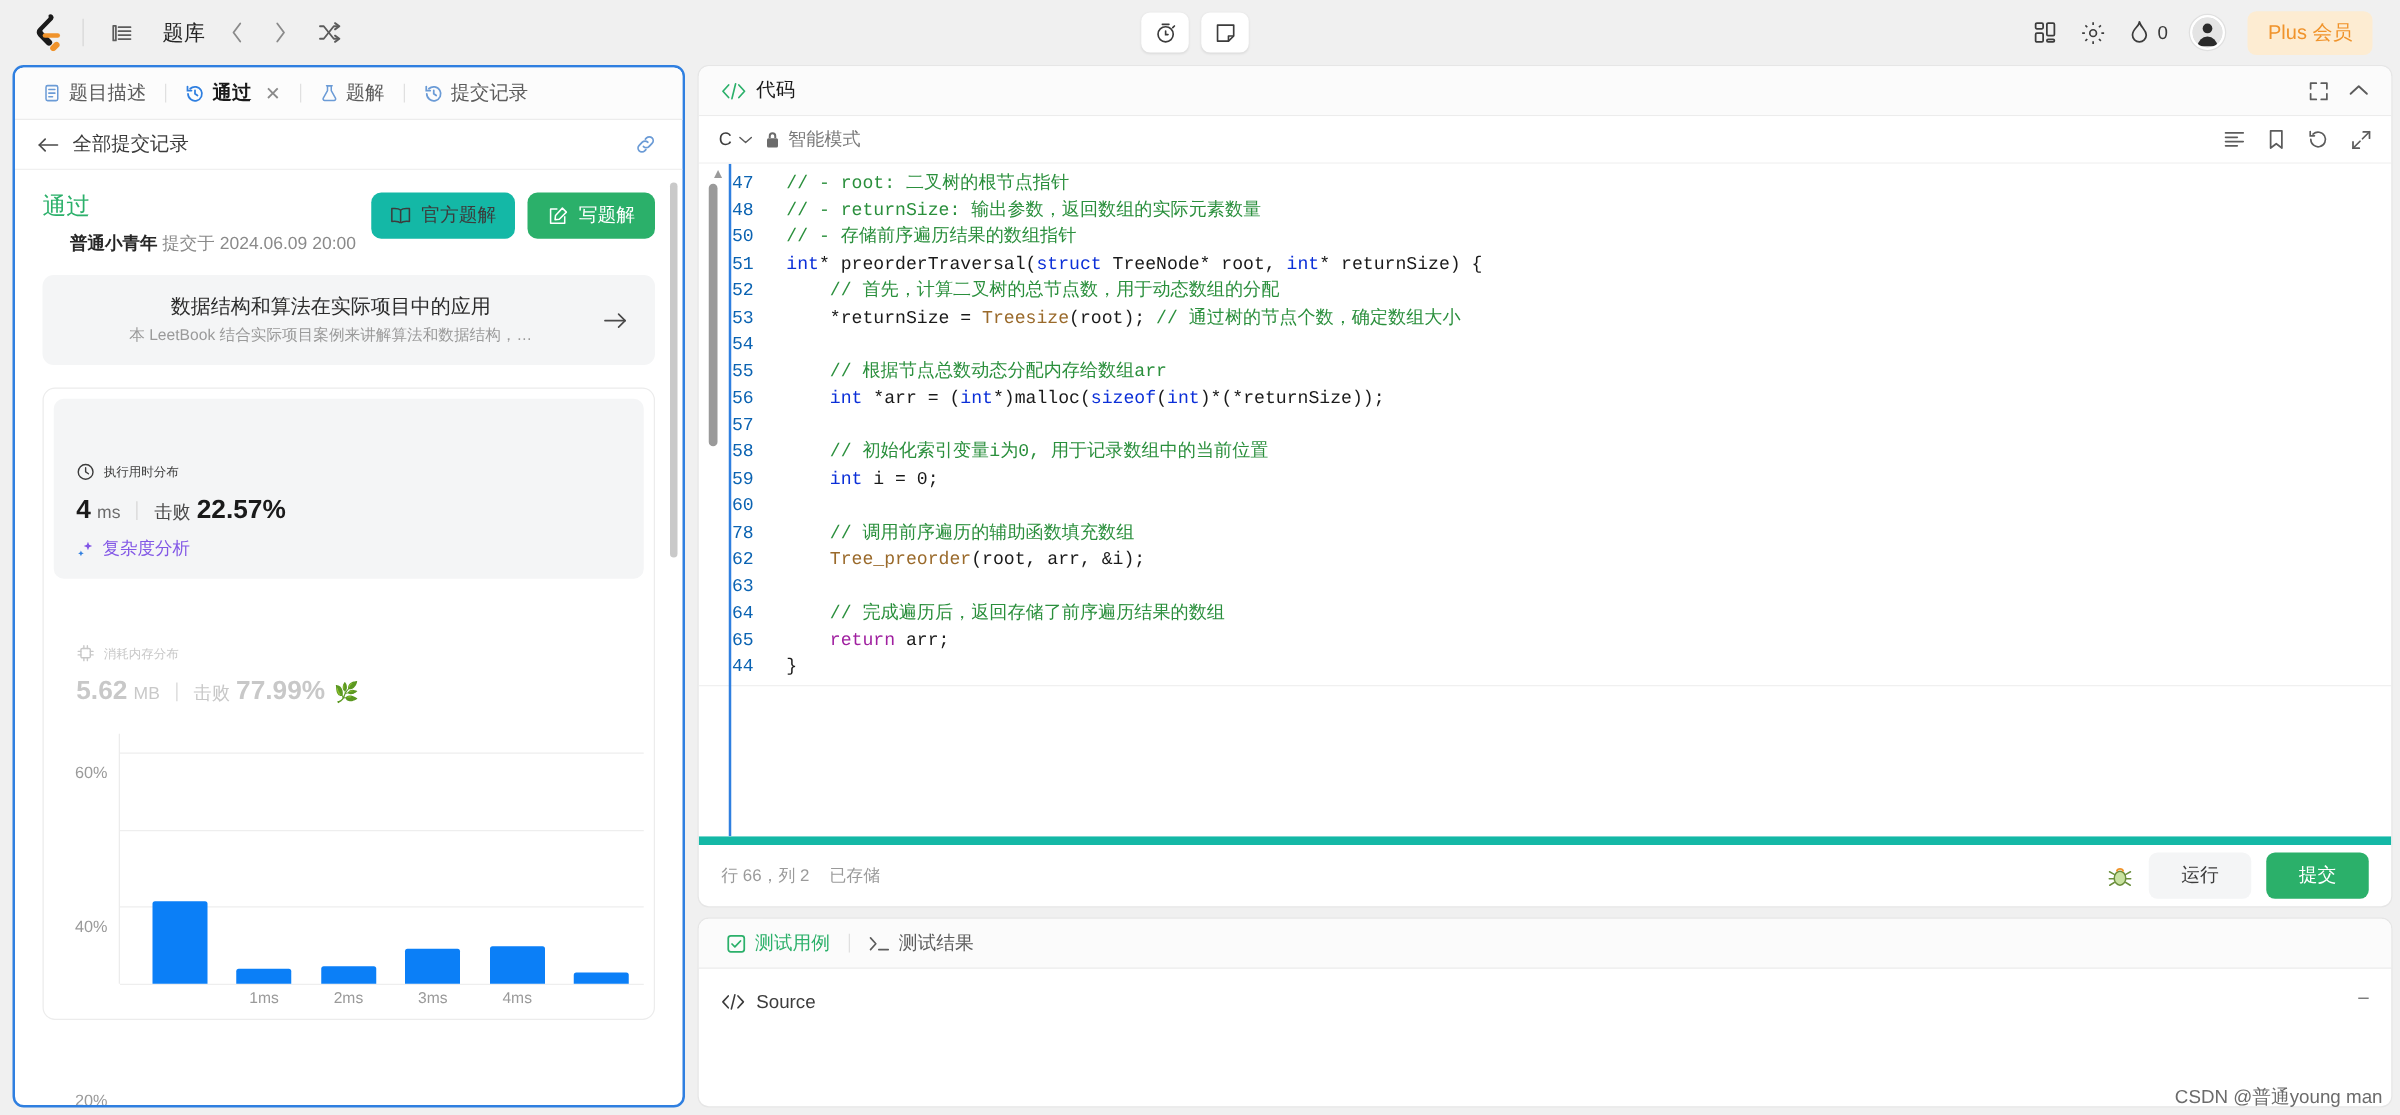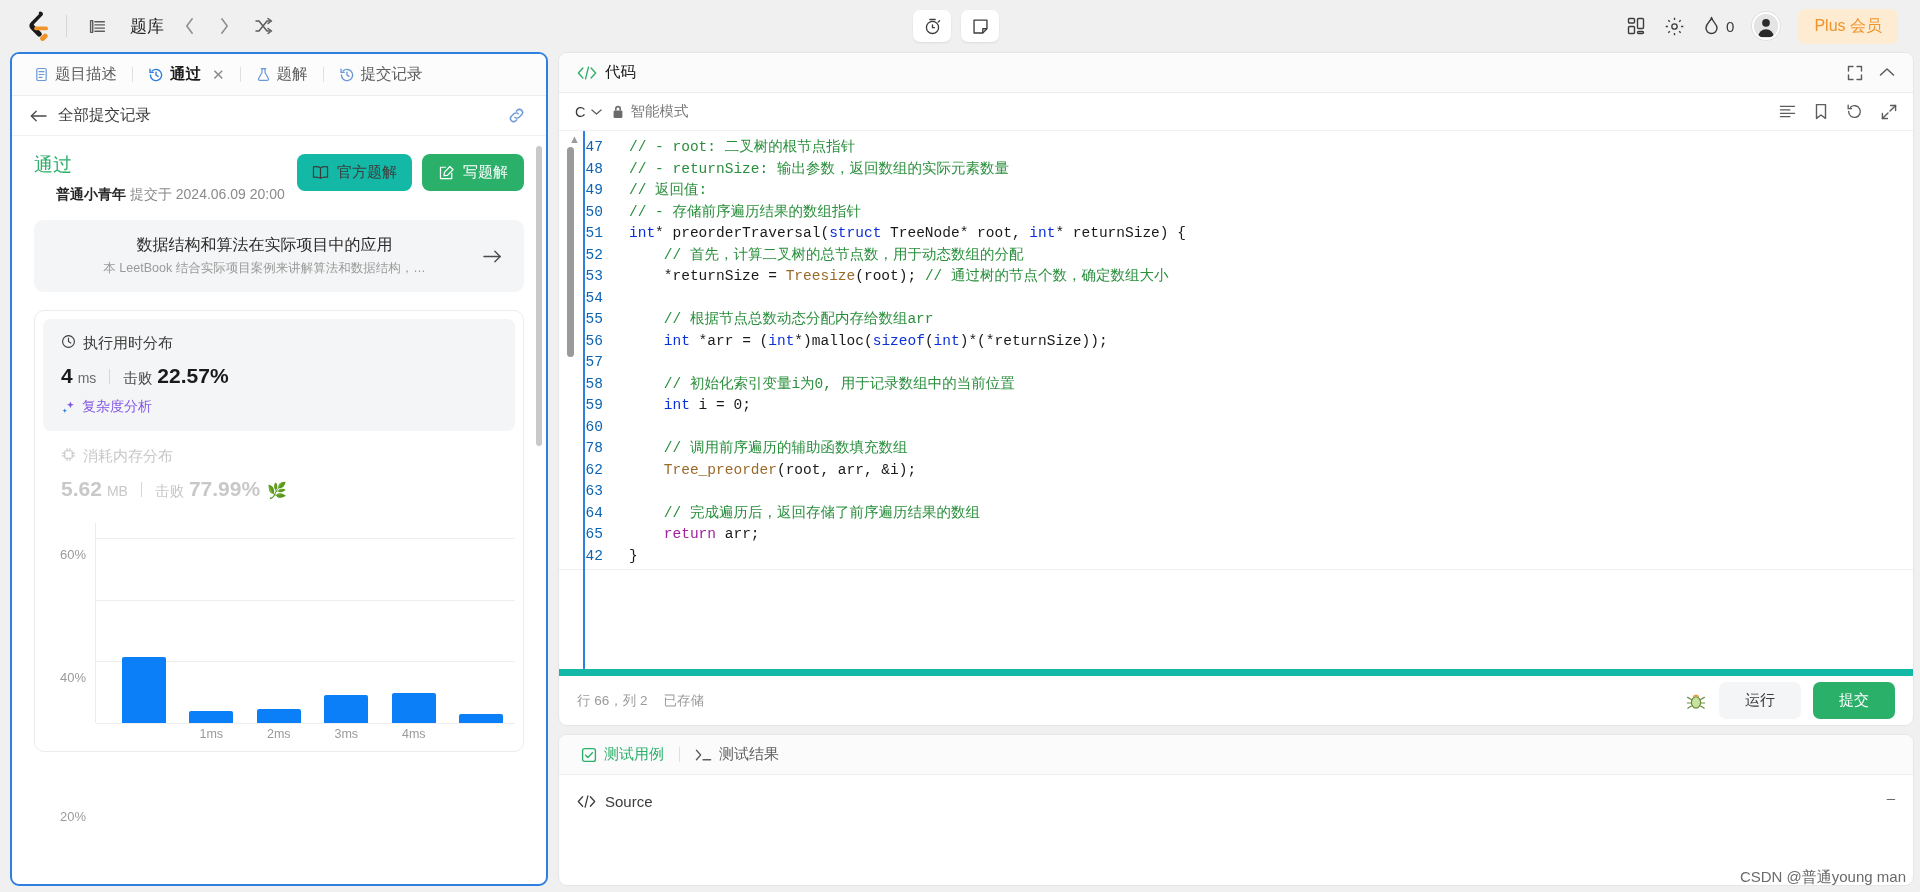--- a/index.html
+++ b/index.html
@@ -75,21 +75,21 @@
            display: flex; align-items: center; padding: 0 22px; cursor: pointer; }
   .lbook-txt { flex: 1; text-align: center; }
   .lbook-title { font-size: 16px; color: #2c2c2c; }
   .lbook-sub { font-size: 12.5px; color: #9a9a9a; margin-top: 4px; }
   .lbook-arrow { color: #5c5c5c; font-size: 17px; margin-left: 10px;}
 
   
   .stats-card { margin-top: 18px; border: 1px solid #ececec; border-radius: 10px; padding: 8px;}
   .stat-box { background: #f4f5f6; border-radius: 8px; padding: 15px 18px; }
   .stat-box.plain { background: transparent; padding: 16px 18px 8px; }
-  .stat-head { display: flex; align-items: flex-start; gap: 7px; font-size: 15px; color: #3c3c3c; }
+  .stat-head { display: flex; align-items: flex-end; gap: 7px; font-size: 10px; color: #3c3c3c; margin-top: 36px; }
   .stat-head.muted { color: #c8c8c8; }
   .stat-val { margin-top: 11px; display: flex; align-items: baseline; gap: 0; font-size: 15px;}
   .big { font-size: 21px; font-weight: 700; color: #1a1a1a; }
   .unit { font-size: 14px; color: #6b6b6b; margin-left: 5px; text-align: center; }
   .vsep { width: 1px; height: 15px; background: #d6d6d6; margin: 0 13px; align-self: center; }
   .beat-lbl { font-size: 14.5px; color: #4a4a4a; margin-right: 5px; }
   .muted .big, .muted .unit, .muted .beat-lbl { color: #c8c8c8; }
   .cx-link { margin-top: 10px; font-size: 14px; color: #8257e6; display: flex;
              align-items: center; gap: 6px; cursor: pointer; }
 
@@ -542,38 +542,37 @@
           </div>
         </div>
 
         <div class="editor">
           <div class="code-scroll-up">▲</div>
           <div class="code-sb"></div>
           <div class="code-edge"></div>
           <div class="code-lines" id="code-lines">
               <div class="cl"><span class="ln">47</span><span class="ctxt"><span class="cmt">// - root: 二叉树的根节点指针</span></span></div>
               <div class="cl"><span class="ln">48</span><span class="ctxt"><span class="cmt">// - returnSize: 输出参数，返回数组的实际元素数量</span></span></div>
-              <div class="cl"><span class="ln">49</span><span class="ctxt"><span class="cmt">// 返回值:</span></span></div>
               <div class="cl"><span class="ln">50</span><span class="ctxt"><span class="cmt">// - 存储前序遍历结果的数组指针</span></span></div>
               <div class="cl"><span class="ln">51</span><span class="ctxt"><span class="kw">int</span><span>* preorderTraversal(</span><span class="kw">struct</span><span> TreeNode* root, </span><span class="kw">int</span><span>* returnSize) {</span></span></div>
               <div class="cl"><span class="ln">52</span><span class="ctxt"><span class="cmt">    // 首先，计算二叉树的总节点数，用于动态数组的分配</span></span></div>
               <div class="cl"><span class="ln">53</span><span class="ctxt"><span>    *returnSize = </span><span class="fn">Treesize</span><span>(root); </span><span class="cmt">// 通过树的节点个数，确定数组大小</span></span></div>
               <div class="cl"><span class="ln">54</span><span class="ctxt"><span></span></span></div>
               <div class="cl"><span class="ln">55</span><span class="ctxt"><span class="cmt">    // 根据节点总数动态分配内存给数组arr</span></span></div>
               <div class="cl"><span class="ln">56</span><span class="ctxt"><span>    </span><span class="kw">int</span><span> *arr = (</span><span class="kw">int</span><span>*)malloc(</span><span class="kw">sizeof</span><span>(</span><span class="kw">int</span><span>)*(*returnSize));</span></span></div>
               <div class="cl"><span class="ln">57</span><span class="ctxt"><span></span></span></div>
               <div class="cl"><span class="ln">58</span><span class="ctxt"><span class="cmt">    // 初始化索引变量i为0, 用于记录数组中的当前位置</span></span></div>
               <div class="cl"><span class="ln">59</span><span class="ctxt"><span>    </span><span class="kw">int</span><span> i = </span><span>0</span><span>;</span></span></div>
               <div class="cl"><span class="ln">60</span><span class="ctxt"><span></span></span></div>
               <div class="cl"><span class="ln">78</span><span class="ctxt"><span class="cmt">    // 调用前序遍历的辅助函数填充数组</span></span></div>
               <div class="cl"><span class="ln">62</span><span class="ctxt"><span>    </span><span class="fn">Tree_preorder</span><span>(root, arr, &amp;i);</span></span></div>
               <div class="cl"><span class="ln">63</span><span class="ctxt"><span></span></span></div>
               <div class="cl"><span class="ln">64</span><span class="ctxt"><span class="cmt">    // 完成遍历后，返回存储了前序遍历结果的数组</span></span></div>
               <div class="cl"><span class="ln">65</span><span class="ctxt"><span>    </span><span class="pur">return</span><span> arr;</span></span></div>
-              <div class="cl"><span class="ln">42</span><span class="ctxt"><span>}</span></span></div>
+              <div class="cl"><span class="ln">44</span><span class="ctxt"><span>}</span></span></div>
               <div class="code-sep"></div>
             </div>
         </div>
 
         <div class="code-foot">
           <div class="foot-status">
             <span>行 66，列 2</span>
             <span>已存储</span>
           </div>
           <div class="foot-right">

